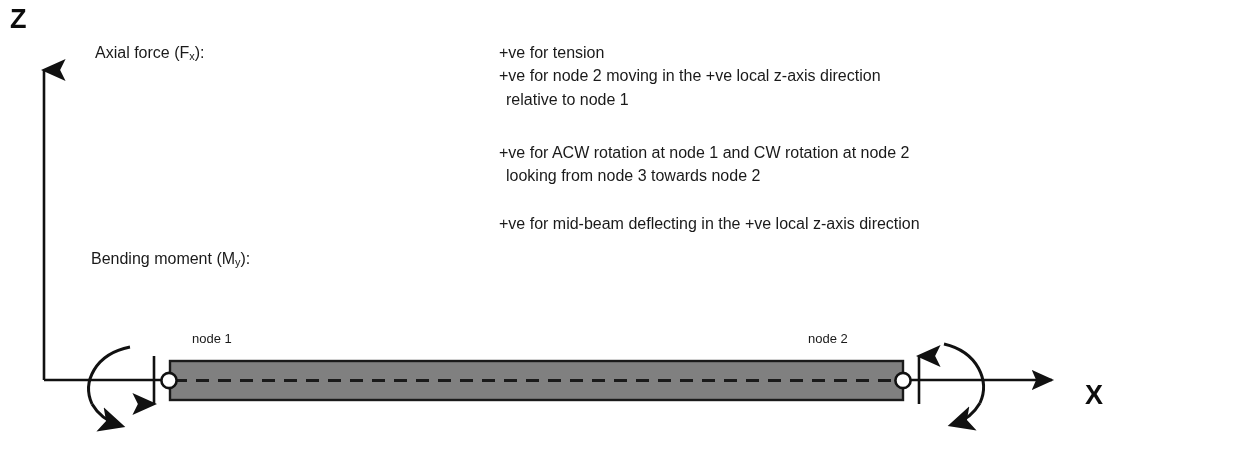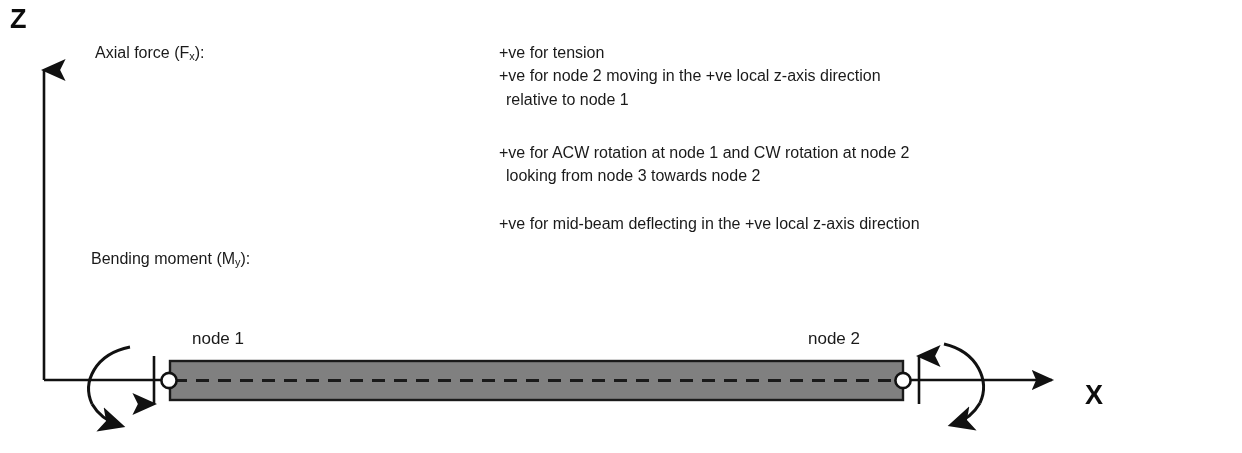--- a/index.html
+++ b/index.html
@@ -32,21 +32,21 @@
   .axis-label {
     position: absolute;
     font-size: 27px;
     font-weight: bold;
     line-height: 27px;
     color: #0d0d0d;
     font-family: "Liberation Sans", sans-serif;
   }
   .node-label {
     position: absolute;
-    font-size: 17px;
+    font-size: 13px;
     line-height: 17px;
     color: #1a1a1a;
     font-family: "Liberation Sans", sans-serif;
   }
   sub {
     font-size: 0.68em;
     vertical-align: -0.22em;
     line-height: 0;
   }
   svg.overlay {

